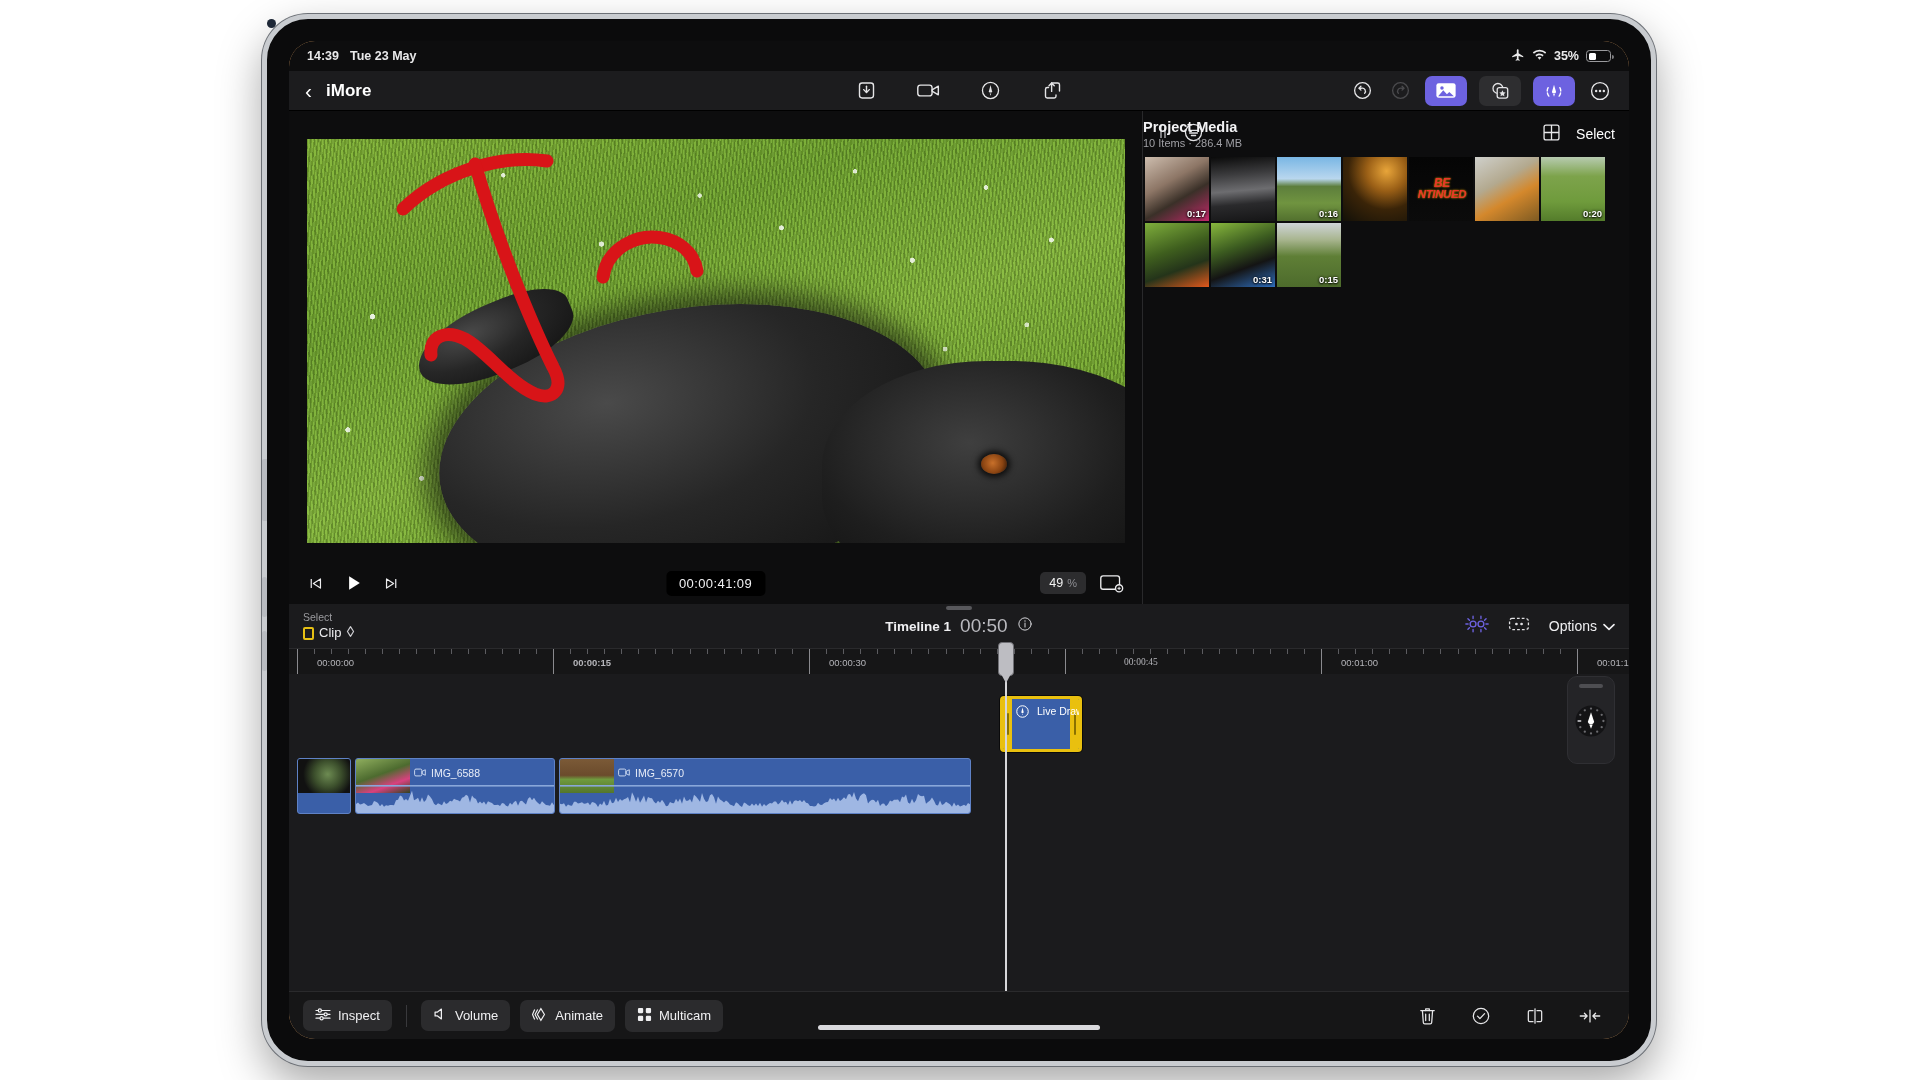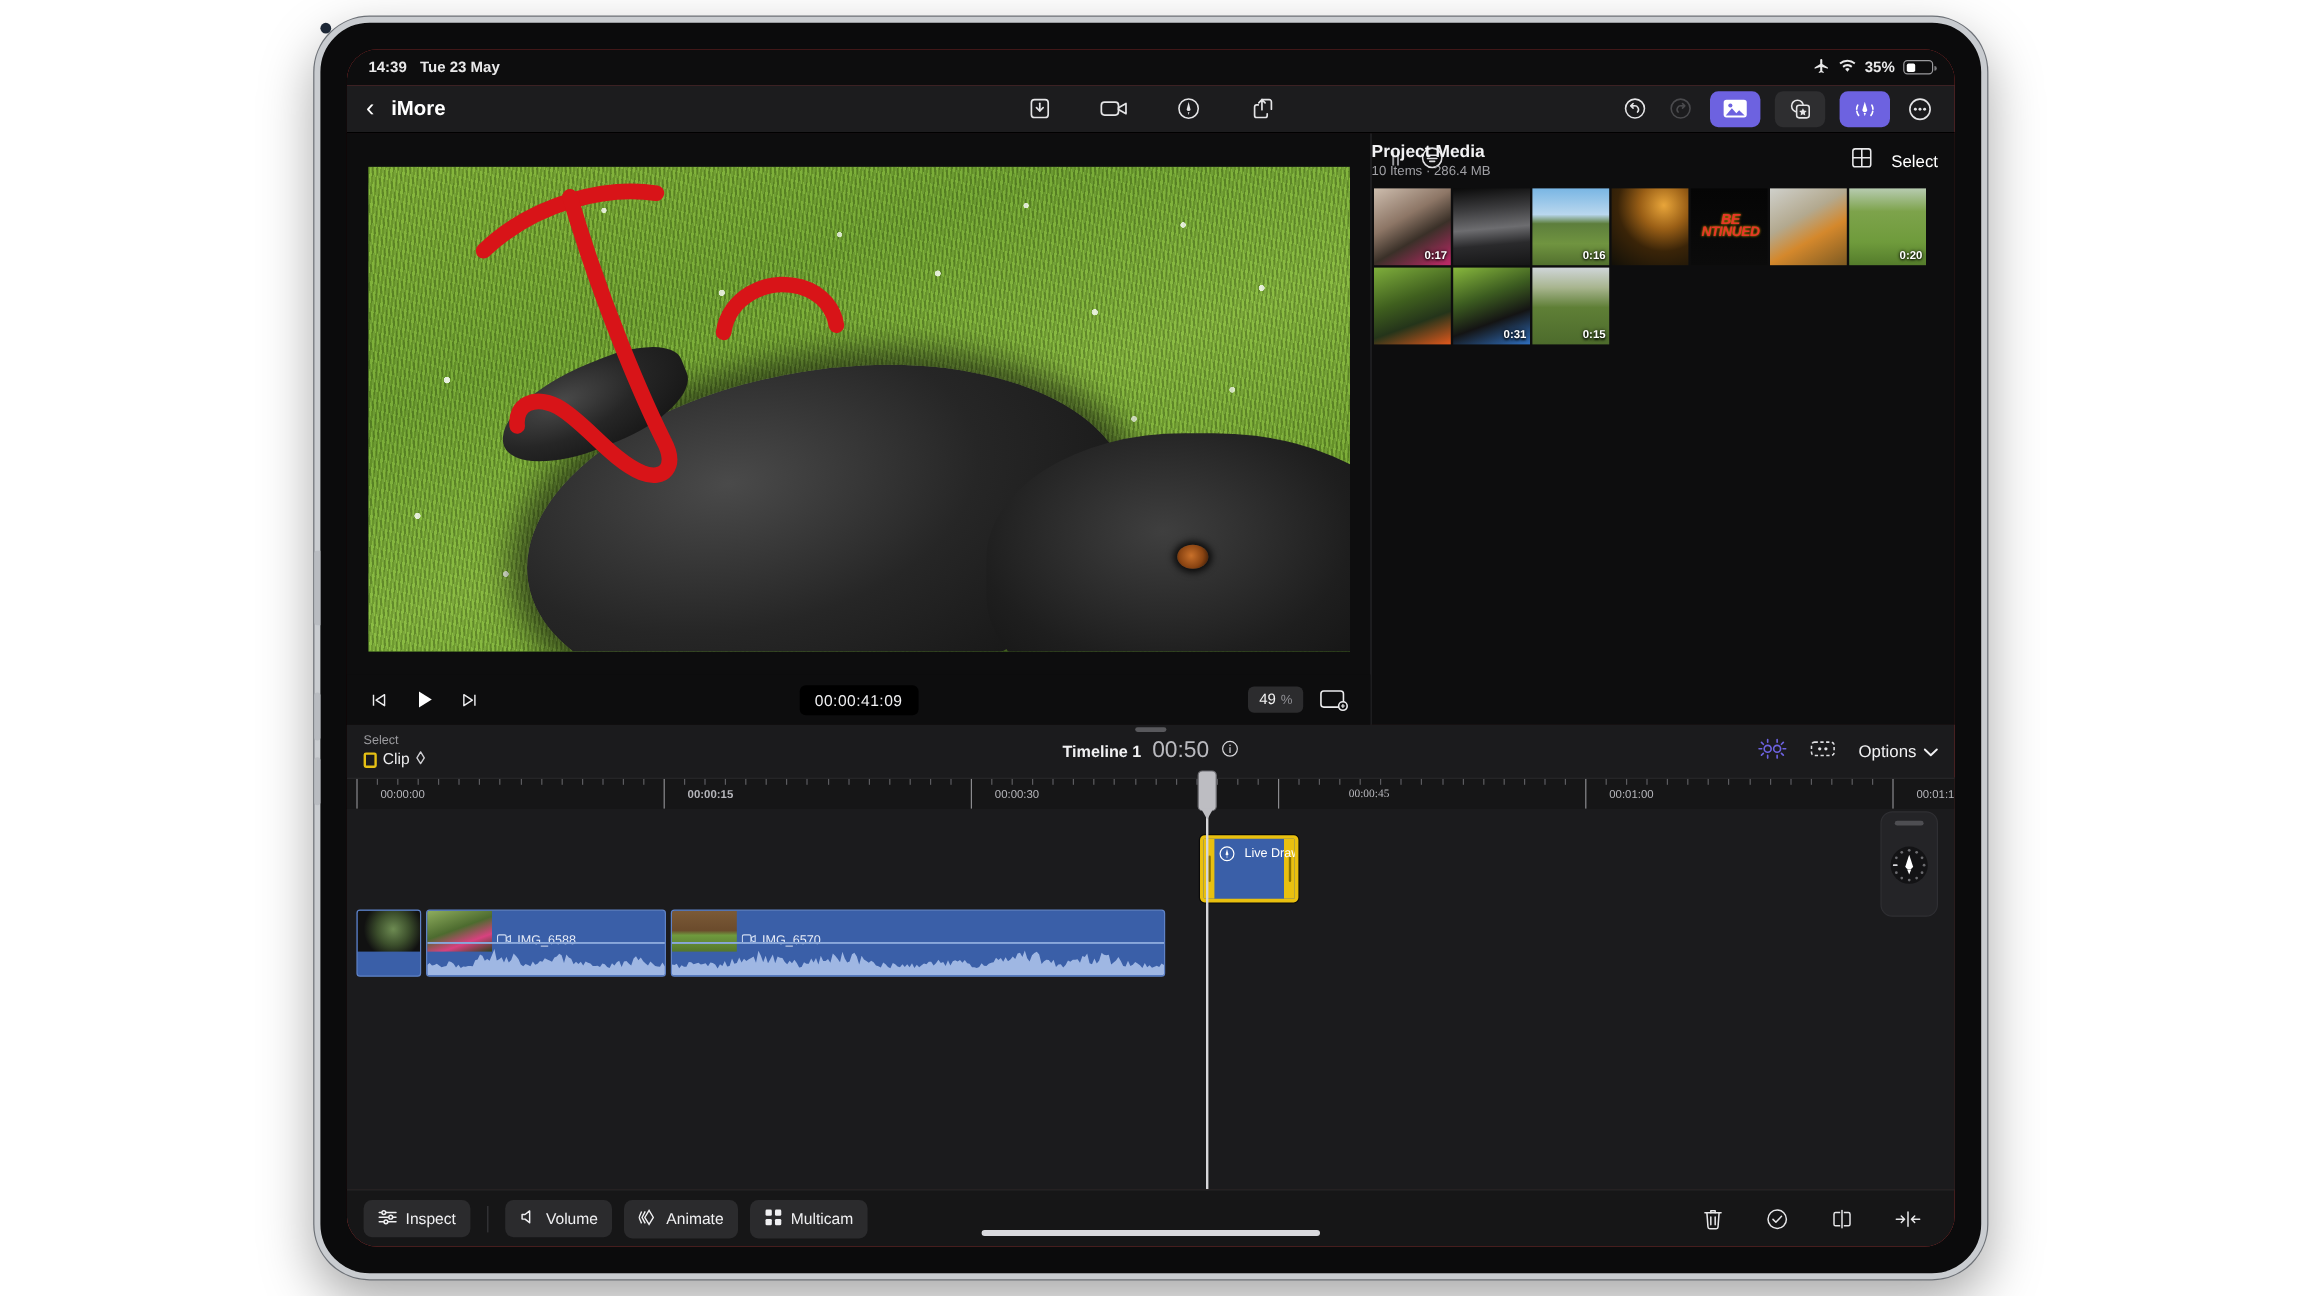--- a/index.html
+++ b/index.html
@@ -30,21 +30,21 @@
   .hw-btn { position: absolute; background: #17181a; border-radius: 3px; }
   #hw-power { left: -5px; top: 440px; width: 5px; height: 62px; background:#b9bcc1; border-radius:2px 0 0 2px;}
   #hw-vol-1 { left: -5px; top: 558px; width: 5px; height: 40px; background:#b9bcc1;}
   #hw-vol-2 { left: -5px; top: 612px; width: 5px; height: 40px; background:#b9bcc1;}
   #hw-camera { left: 6px; top: 470px; width: 9px; height: 9px; background:#1d2736; border-radius:50%; }
 
   
   #screen {
     position: absolute;
     left: 0; top: 0; right: 0; bottom: 0;
-    background: #ef4444;
+    background: #fdba74;
     color: #f2f2f2;
     display: flex; flex-direction: column;
   }
 
   
   #status-bar {
     height: 30px; flex: 0 0 30px;
     display: flex; align-items: center;
     padding: 0 18px;
     font-size: 12.5px; font-weight: bold;
@@ -208,21 +208,21 @@
   .tick { position:absolute; top:0; width:1px; background:#5c5c60; }
   .tick.minor { height:5px; }
   .tick.major { height:26px; background:#8a8a8e; }
   .tick-label { position:absolute; top:8px; font-size:9.5px; color:#b5b5ba; padding-left:20px; white-space:nowrap;}
 
   
   #tracks { flex:1 1 auto; position:relative; overflow:hidden; background:#1b1b1d;}
   .clip { position:absolute; border-radius:3px; overflow:hidden; }
   .vclip { background:#3a5fa8; border:1px solid #5f82c6; }
   .vclip-thumb { position:absolute; left:0; top:0; width:54px; height:34px; }
-  .vclip-label { position:absolute; left:58px; top:19px; font-size:10.5px; color:#e7ecf7; display:flex; gap:5px; align-items:flex-end;}
+  .vclip-label { position:absolute; left:58px; top:8px; font-size:10.5px; color:#e7ecf7; display:flex; gap:5px; align-items:flex-end;}
   .waveform { position:absolute; left:0; right:0; bottom:0; height:28px; }
   #live-draw-clip {
     background:#3a5fa8; border: 3px solid #e9c00f; border-radius:4px;
     box-shadow: 0 0 0 1px rgba(0,0,0,.6);
   }
   #ld-handle-left, #ld-handle-right {
     position:absolute; top:0; bottom:0; width:9px; background:#e9c00f;
   }
   #ld-handle-left { left:0; } #ld-handle-right { right:0; }
   .ld-grip { position:absolute; top:50%; left:50%; transform:translate(-50%,-50%); width:2px; height:22px; background:#8a7200; border-radius:1px;}

